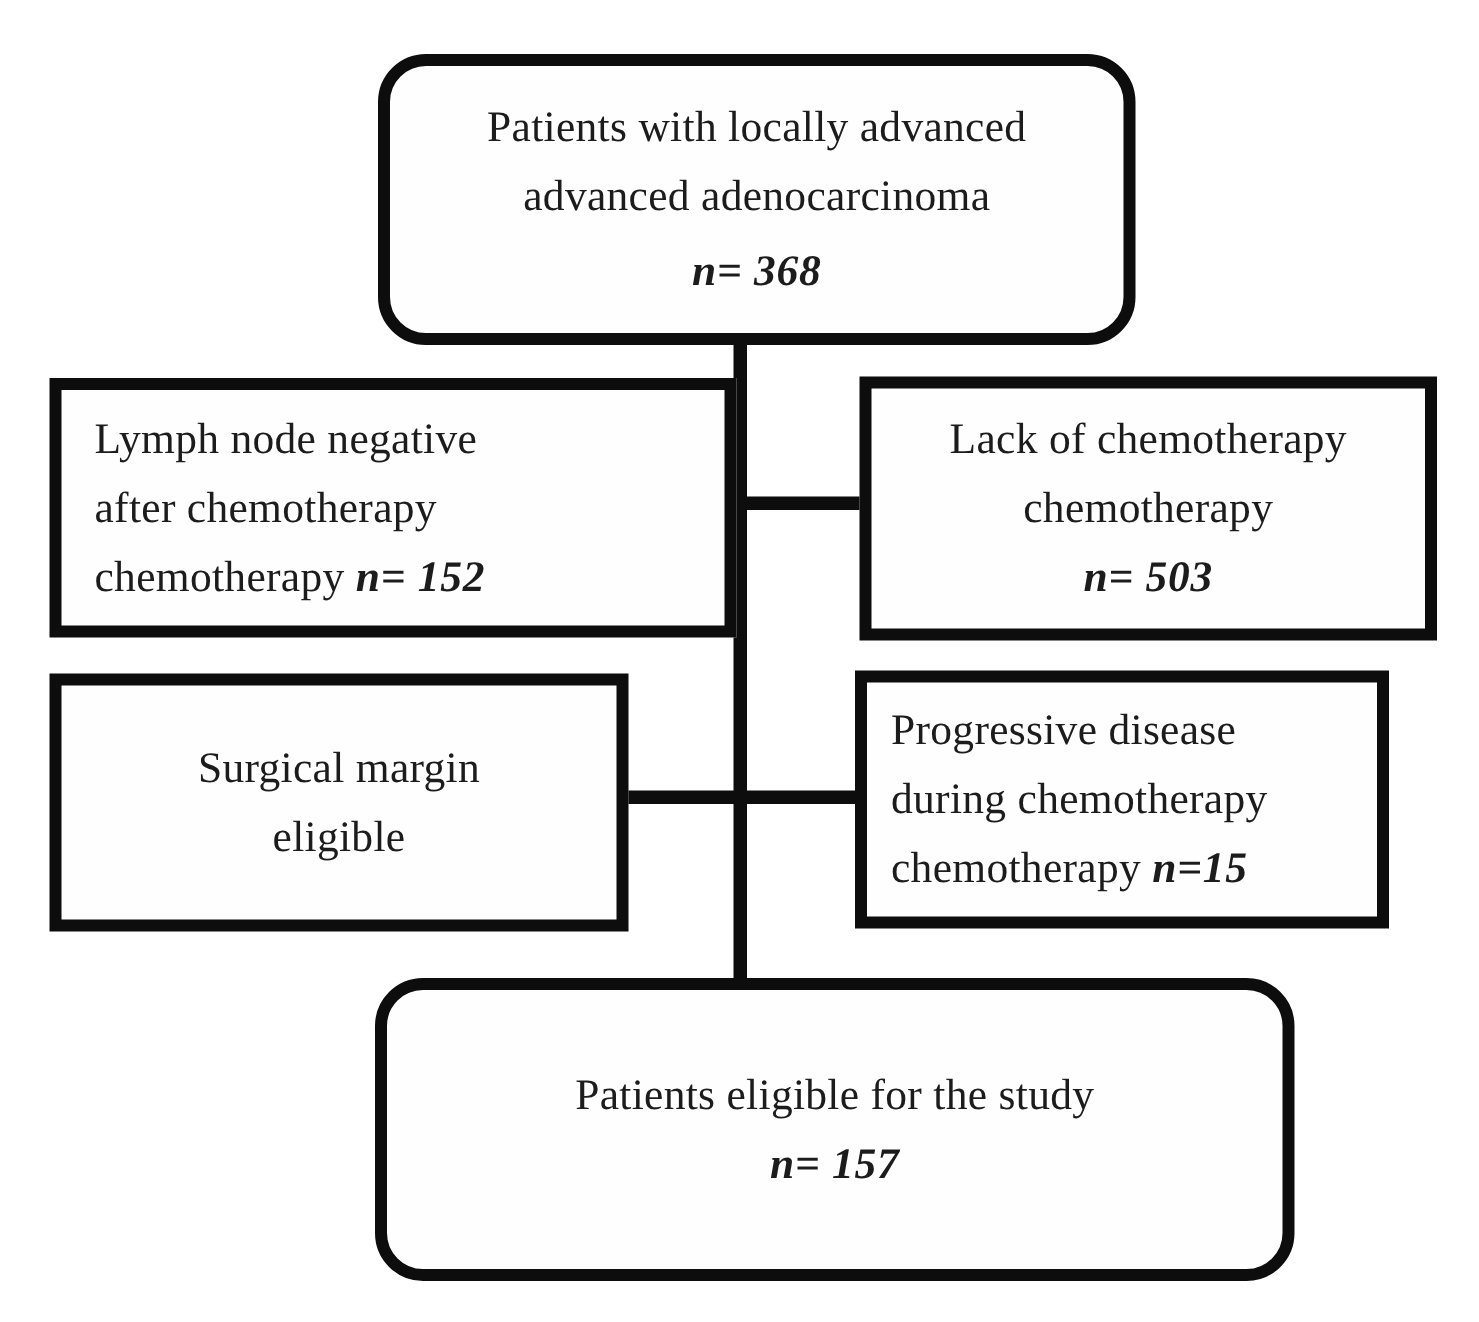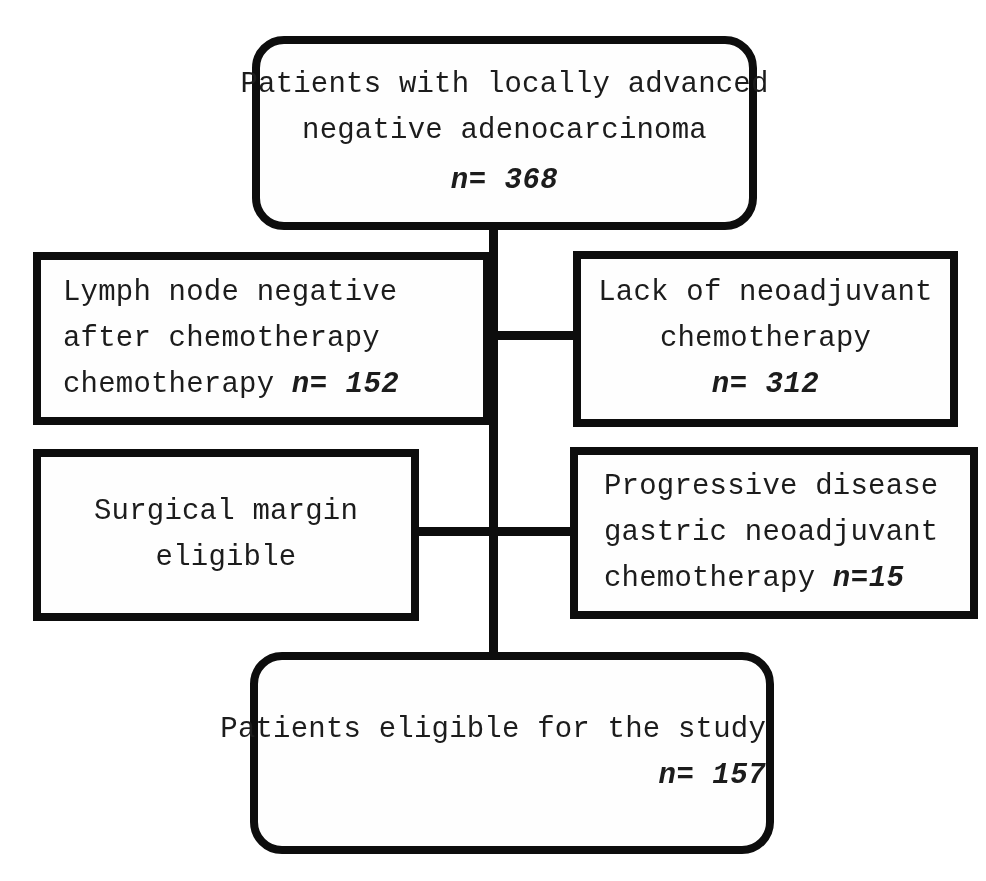--- a/index.html
+++ b/index.html
@@ -5,21 +5,21 @@
   html, body {
     margin: 0;
     padding: 0;
     background: #ffffff;
   }
   .canvas {
     position: relative;
     width: 986px;
     height: 881px;
     background: #ffffff;
-    font-family: Liberation Mono, monospace;
+    font-family: Liberation Serif, serif;
     color: #1c1c1c;
     overflow: hidden;
   }
   .fbox {
     position: absolute;
     box-sizing: border-box;
     border: 8px solid #0d0d0d;
     background: #fefefe;
     display: flex;
     flex-direction: column;
@@ -55,65 +55,65 @@
   }
   .connector {
     position: absolute;
     background: #0d0d0d;
   }
   
   .box-top      { left: 252px; top: 36px;  width: 505px; height: 194px; }
   .box-lymph    { left: 33px;  top: 252px; width: 458px; height: 173px; padding-left: 22px; padding-right: 8px; }
   .box-lack     { left: 573px; top: 251px; width: 385px; height: 176px; }
   .box-margin   { left: 33px;  top: 449px; width: 386px; height: 172px; }
-  .box-progress { left: 570px; top: 447px; width: 408px; height: 172px; padding-left: 26px; padding-right: 6px; }
-  .box-eligible { left: 250px; top: 652px; width: 524px; height: 202px; align-items: flex-end; }
+  .box-progress { left: 570px; top: 447px; width: 356px; height: 172px; padding-left: 16px; padding-right: 6px; }
+  .box-eligible { left: 250px; top: 652px; width: 613px; height: 202px; }
   
   .v-spine { left: 489px; top: 226px; width: 9px;   height: 434px; }
   .h-row1  { left: 415px; top: 331px; width: 162px; height: 9px;  }
   .h-row2  { left: 415px; top: 527px; width: 162px; height: 9px;  }
 </style>
 </head>
 <body>
 
 <div class="canvas">
 
   <div class="connector v-spine"></div>
   <div class="connector h-row1"></div>
   <div class="connector h-row2"></div>
 
   <div class="fbox rounded center-text box-top">
     <div class="line">Patients with locally advanced</div>
-    <div class="line">negative adenocarcinoma</div>
+    <div class="line">advanced adenocarcinoma</div>
     <div class="line n gap-top-sm">n= 368</div>
   </div>
 
   <div class="fbox left-text box-lymph">
     <div class="line">Lymph node negative</div>
     <div class="line">after chemotherapy</div>
     <div class="line">
       <span>chemotherapy</span>
       <span class="n">n= 152</span>
     </div>
   </div>
 
   <div class="fbox center-text box-lack">
-    <div class="line">Lack of neoadjuvant</div>
+    <div class="line">Lack of chemotherapy</div>
     <div class="line">chemotherapy</div>
-    <div class="line n">n= 312</div>
+    <div class="line n">n= 503</div>
   </div>
 
   <div class="fbox center-text box-margin">
     <div class="line">Surgical margin</div>
     <div class="line">eligible</div>
   </div>
 
   <div class="fbox left-text box-progress">
     <div class="line">Progressive disease</div>
-    <div class="line">gastric neoadjuvant</div>
+    <div class="line">during chemotherapy</div>
     <div class="line">
       <span>chemotherapy</span>
       <span class="n">n=15</span>
     </div>
   </div>
 
   <div class="fbox rounded center-text box-eligible">
     <div class="line">Patients eligible for the study</div>
     <div class="line n gap-top">n= 157</div>
   </div>

